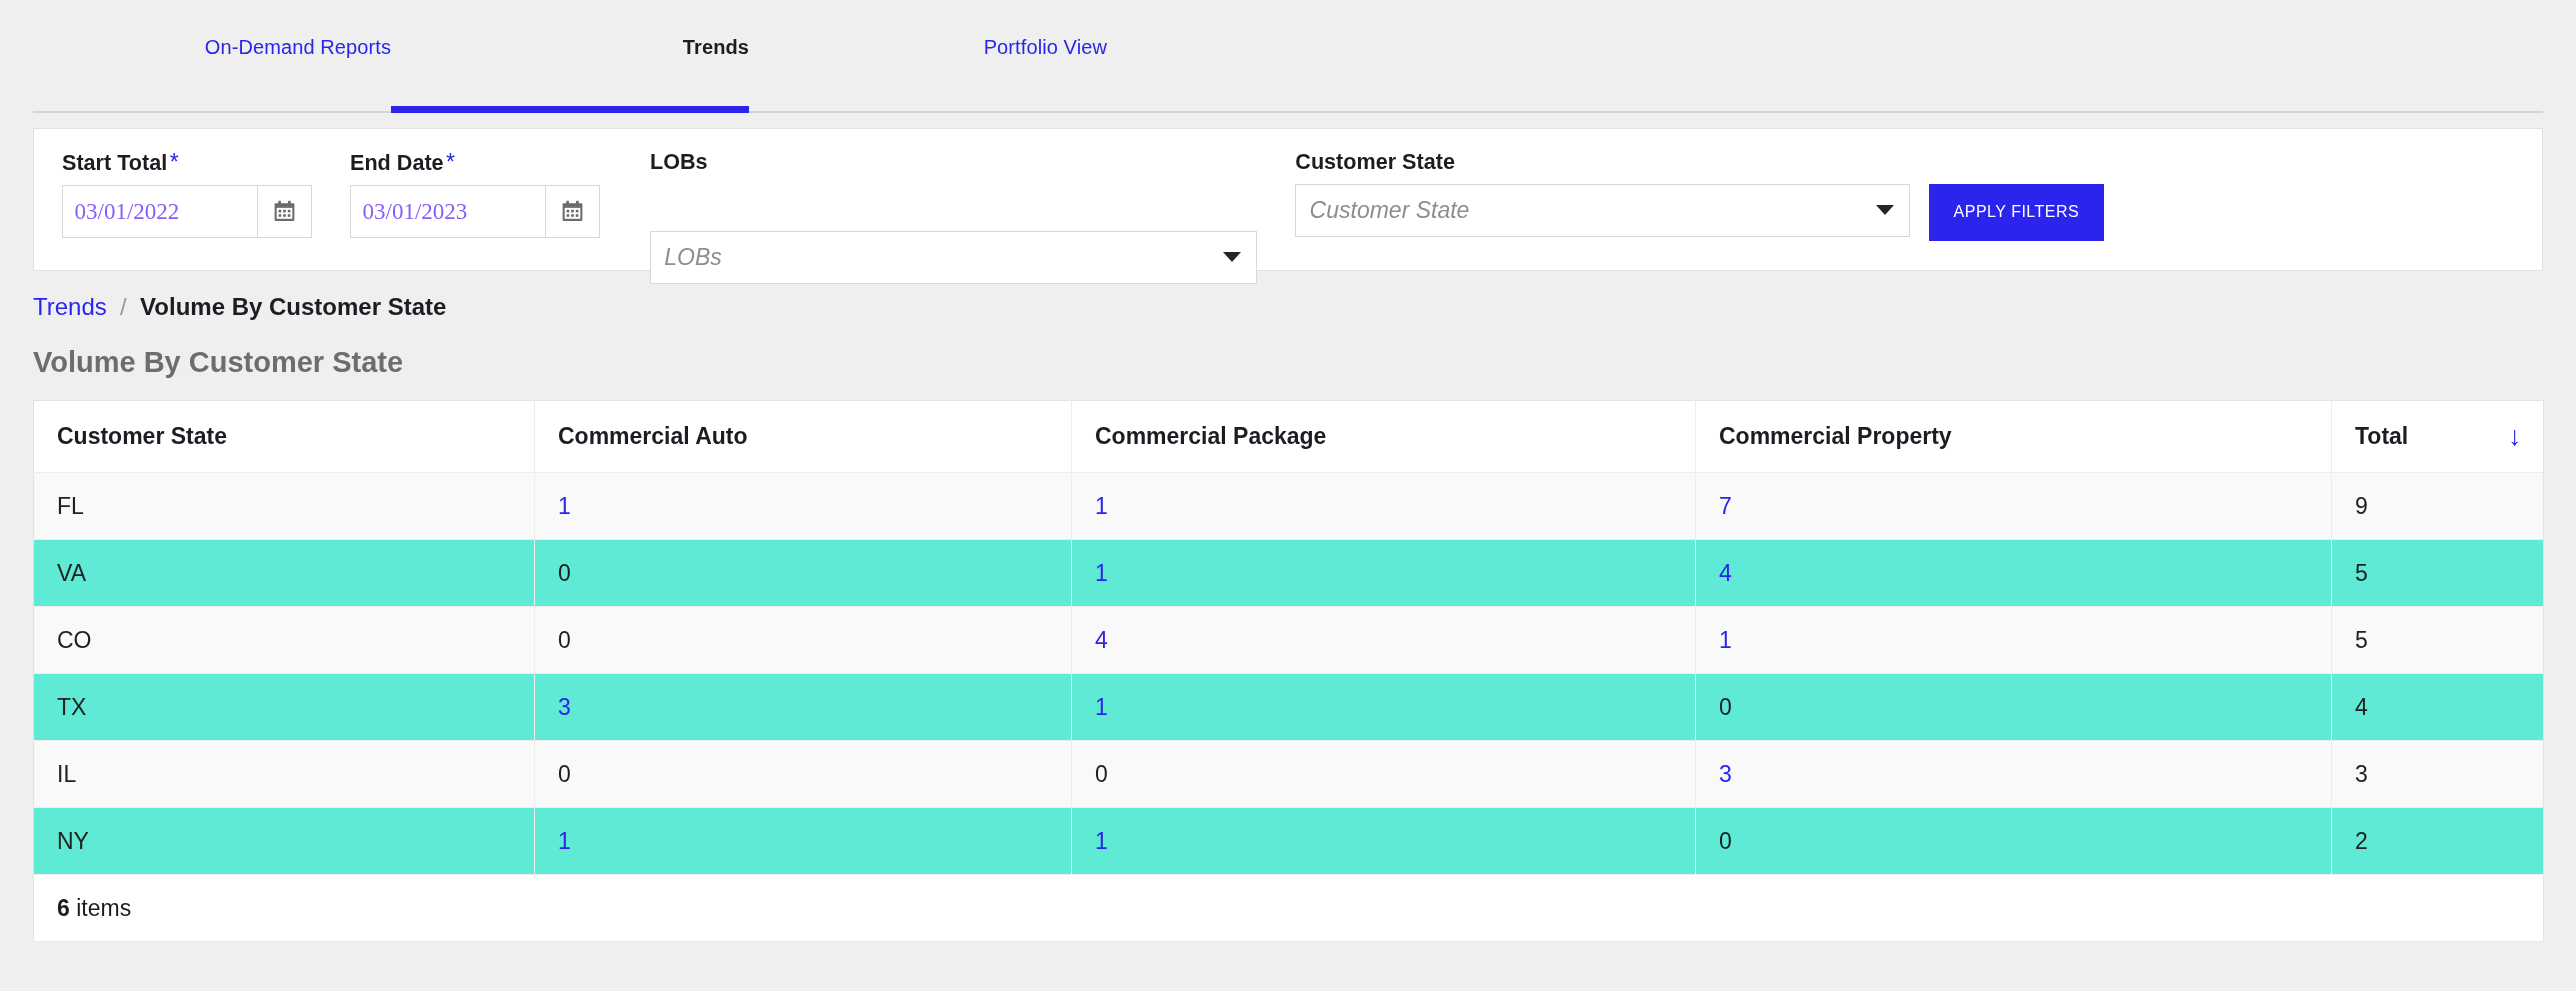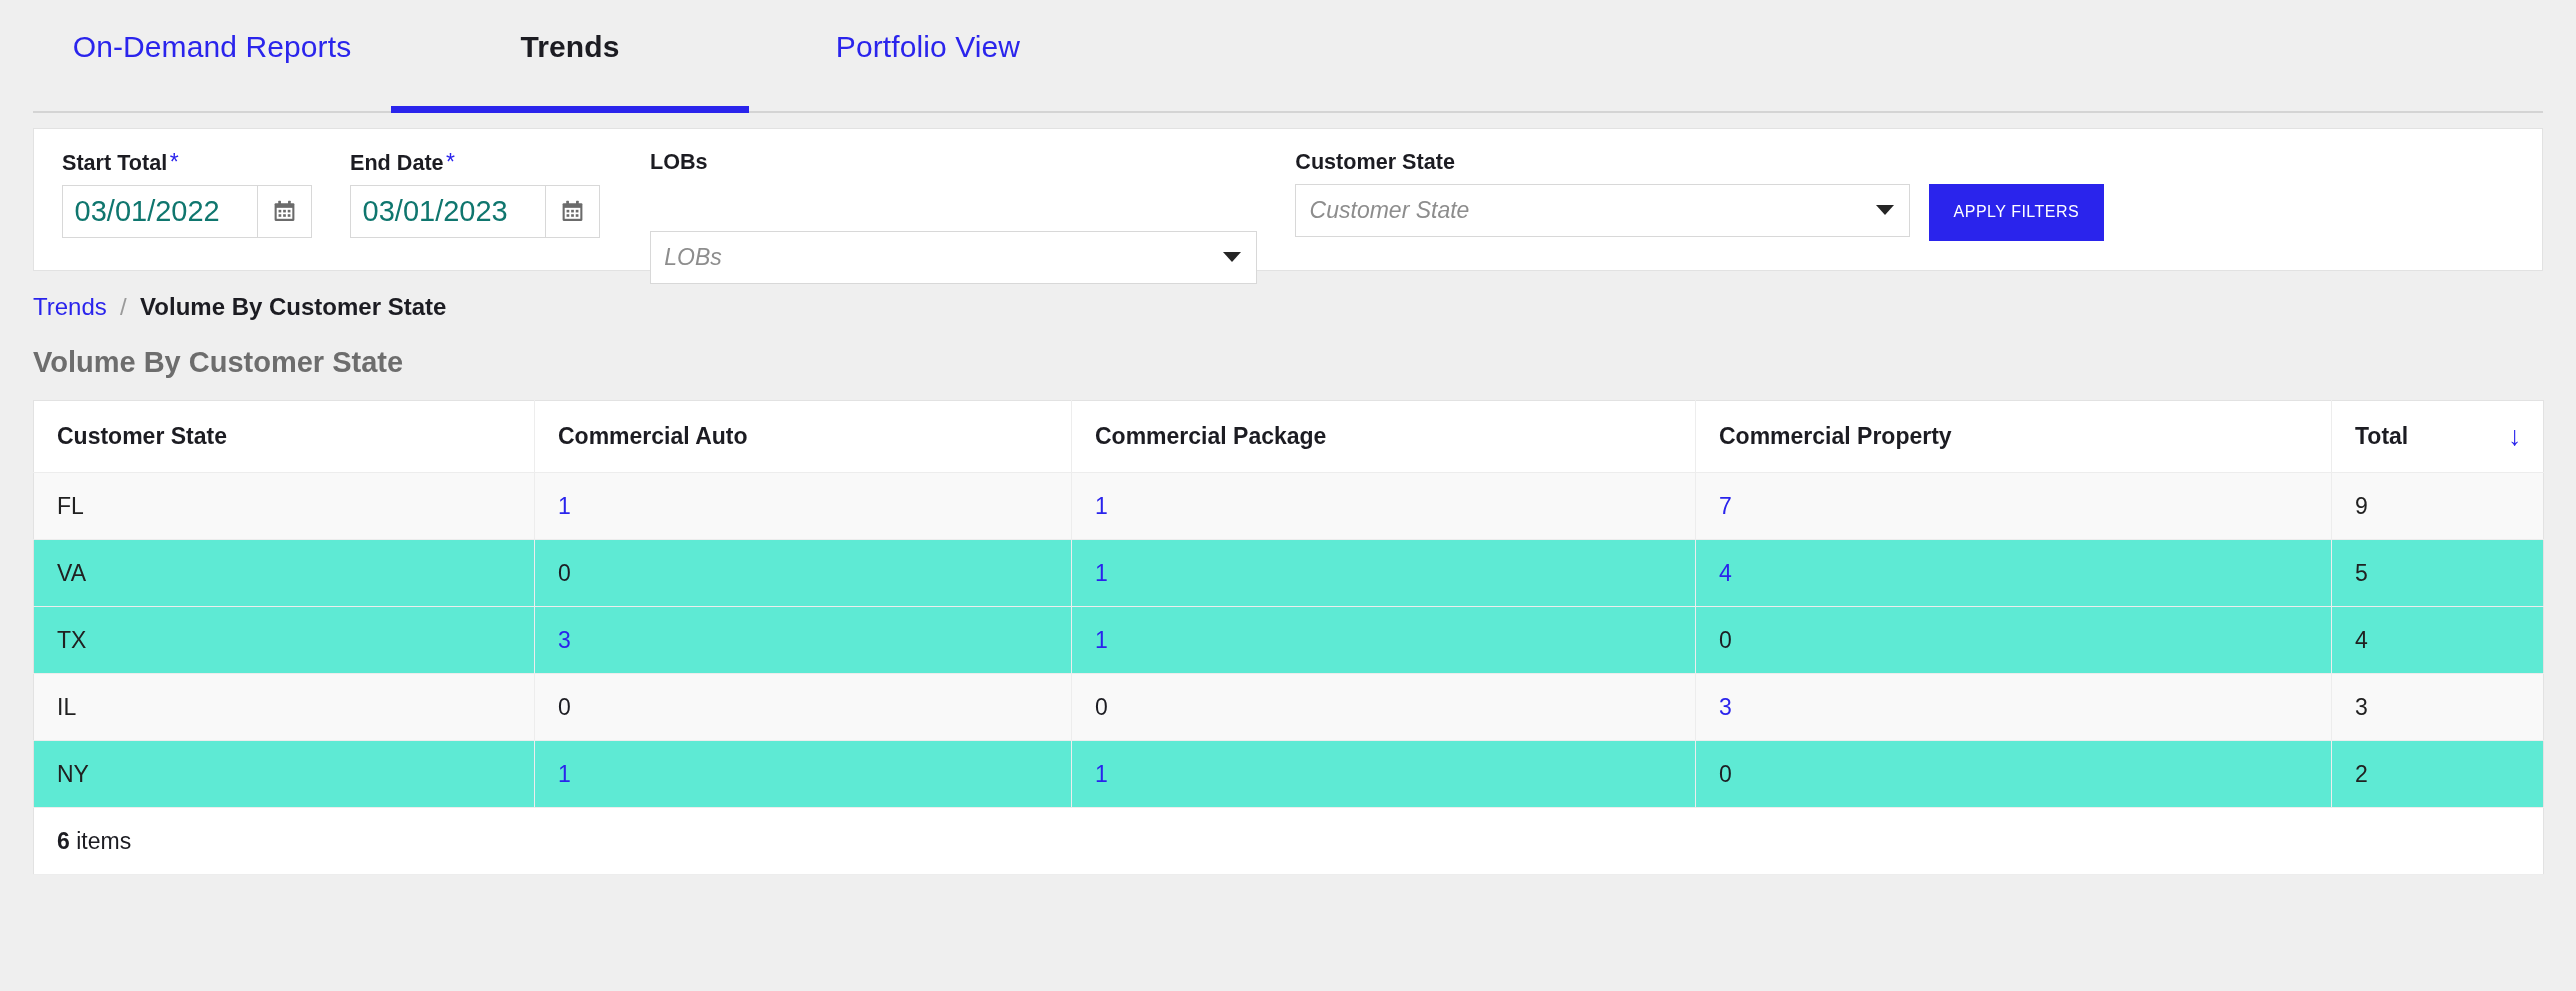--- a/index.html
+++ b/index.html
@@ -34,24 +34,24 @@
     right: 33px;
     bottom: 0;
     height: 2.5px;
     background: #d4d4d4;
   }
   .tab {
     position: relative;
     height: 113px;
     display: flex;
     align-items: center;
-    justify-content: center;
+    justify-content: flex-end;
     padding: 0 0 18.3px 0;
     min-width: 358px;
-    font-size: 30px;
+    font-size: 20px;
     color: #2a24ec;
     cursor: pointer;
     letter-spacing: 0.1px;
   }
   .tab.active {
     color: #1c1c22;
     font-weight: bold;
   }
   .tab.active::after {
     content: "";
@@ -97,23 +97,23 @@
   .date-group {
     display: flex;
     height: 53px;
   }
   .date-input {
     width: 195px;
     height: 53px;
     border: 0.8px solid #d8d8d8;
     border-right: none;
     background: #fff;
-    font-family: Liberation Sans, sans-serif;
-    font-size: 29px;
-    color: #0f766e;
+    font-family: Liberation Serif, serif;
+    font-size: 23px;
+    color: #8b5cf6;
     padding: 0 11.6px;
     outline: none;
   }
   .cal-btn {
     width: 55px;
     height: 53px;
     border: 0.8px solid #d8d8d8;
     background: #fff;
     display: flex;
     align-items: center;
@@ -398,20 +398,27 @@
         <td class="lnk">7</td>
         <td>9</td>
       </tr>
       <tr class="even">
         <td>VA</td>
         <td class="zero">0</td>
         <td class="lnk">1</td>
         <td class="lnk">4</td>
         <td>5</td>
       </tr>
+      <tr class="odd">
+        <td>CO</td>
+        <td class="zero">0</td>
+        <td class="lnk">4</td>
+        <td class="lnk">1</td>
+        <td>5</td>
+      </tr>
       <tr class="even">
         <td>TX</td>
         <td class="lnk">3</td>
         <td class="lnk">1</td>
         <td class="zero">0</td>
         <td>4</td>
       </tr>
       <tr class="odd">
         <td>IL</td>
         <td class="zero">0</td>

